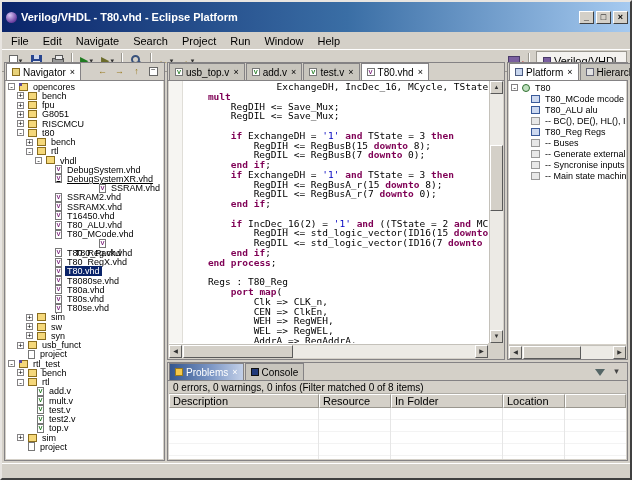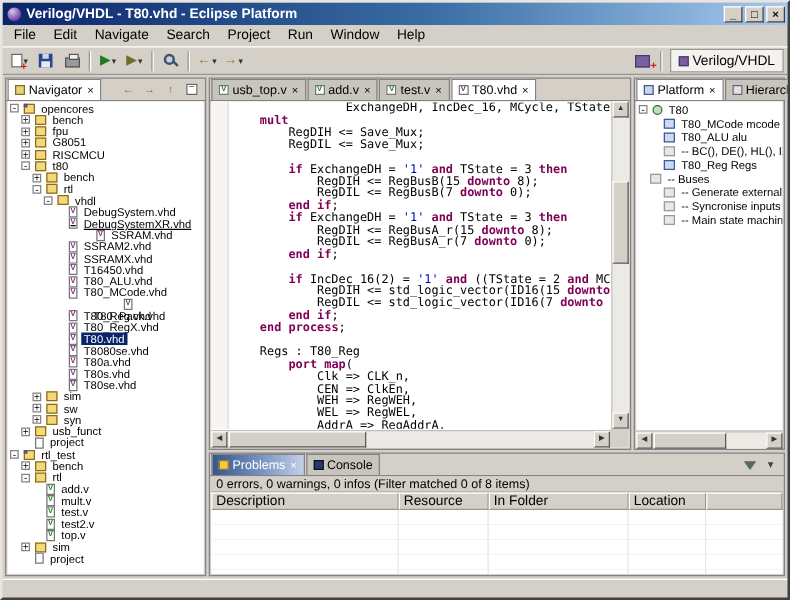--- a/index.html
+++ b/index.html
@@ -1,31 +1,31 @@
 <!DOCTYPE html>
 <html><head>
 <meta charset="utf-8">
 <style>
   *{box-sizing:border-box;margin:0;padding:0}
   html,body{width:632px;height:480px;overflow:hidden}
   body{position:relative;font-family:"Liberation Sans",sans-serif;font-size:11px;background:#d4d0c8;
        border:2px solid;border-color:#e8e5e1 #404040 #404040 #e8e5e1}
 
   
-  .titlebar{height:18px;display:flex;align-items:center;padding:0 2px;
+  .titlebar{height:30px;display:flex;align-items:center;padding:0 2px;
             background:linear-gradient(90deg,#0a246a,#3a6ea5 55%,#a6caf0);color:#fff;font-weight:bold}
   .title-icon{width:11px;height:11px;border-radius:50%;margin:0 4px 0 2px;
               background:radial-gradient(circle at 35% 30%,#d9c8f5,#6a3fa0 70%,#3a2060);flex:none}
   .title-text{flex:1;white-space:nowrap;overflow:hidden;font-size:11px}
   .win-btn{width:15px;height:13px;margin-left:2px;background:#d4d0c8;color:#000;flex:none;
            border:1px solid;border-color:#fff #404040 #404040 #fff;
            font-size:9px;line-height:10px;text-align:center;font-weight:bold}
 
   
-  .menubar{height:17px;display:flex;padding-left:2px}
+  .menubar{height:17px;display:flex;align-items:center;padding-left:2px}
   .menu-item{padding:2px 7px}
 
   
   .toolbar{height:23px;display:flex;align-items:center;padding:1px 3px;position:relative;
            border-top:1px solid #fff;border-bottom:1px solid #9a978f}
   .tbtn{height:19px;min-width:19px;display:flex;align-items:center;justify-content:center;margin:0 1px;padding:0 1px}
   .tglyph{font-size:11px;line-height:11px}
   .dd{font-size:7px;color:#333;margin-left:1px}
   .tsep{width:2px;height:16px;border-left:1px solid #9a978f;border-right:1px solid #fff;margin:0 3px}
   .ic{display:inline-block}
@@ -284,21 +284,21 @@
       <div class="tree-row" style="padding-left: 38px;">
         <span class="expander-gap"></span>
         <span class="ticon file-vhd">V</span>
         <span class="tlabel">DebugSystem.vhd</span>
       </div>
       <div class="tree-row" style="padding-left: 38px; text-decoration: underline;">
         <span class="expander-gap"></span>
         <span class="ticon file-vhd">V</span>
         <span class="tlabel">DebugSystemXR.vhd</span>
       </div>
-      <div class="tree-row" style="padding-left: 60px;">
+      <div class="tree-row" style="padding-left: 38px; margin-left: 44px;">
         <span class="expander-gap"></span>
         <span class="ticon file-vhd">V</span>
         <span class="tlabel">SSRAM.vhd</span>
       </div>
       <div class="tree-row" style="padding-left: 38px;">
         <span class="expander-gap"></span>
         <span class="ticon file-vhd">V</span>
         <span class="tlabel">SSRAM2.vhd</span>
       </div>
       <div class="tree-row" style="padding-left: 38px;">
@@ -538,21 +538,21 @@
       <div class="tree-row" style="padding-left: 11px;">
         <span class="expander-gap"></span>
         <span class="ticon comment"></span>
         <span class="tlabel">-- BC(), DE(), HL(), IX and</span>
       </div>
       <div class="tree-row" style="padding-left: 11px;">
         <span class="expander-gap"></span>
         <span class="ticon instance"></span>
         <span class="tlabel">T80_Reg Regs</span>
       </div>
-      <div class="tree-row" style="padding-left: 0; text-align: center;">
+      <div class="tree-row" style="padding-left: 11px; text-align: center;">
         <span class="expander-gap"></span>
         <span class="ticon comment"></span>
         <span class="tlabel">-- Buses</span>
       </div>
       <div class="tree-row" style="padding-left: 11px;">
         <span class="expander-gap"></span>
         <span class="ticon comment"></span>
         <span class="tlabel">-- Generate external control</span>
       </div>
       <div class="tree-row" style="padding-left: 11px;">

